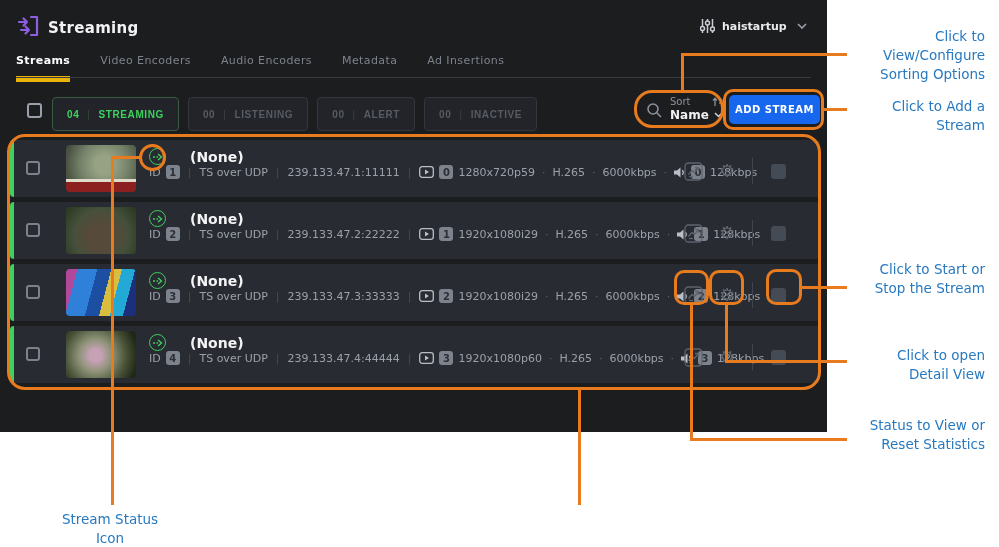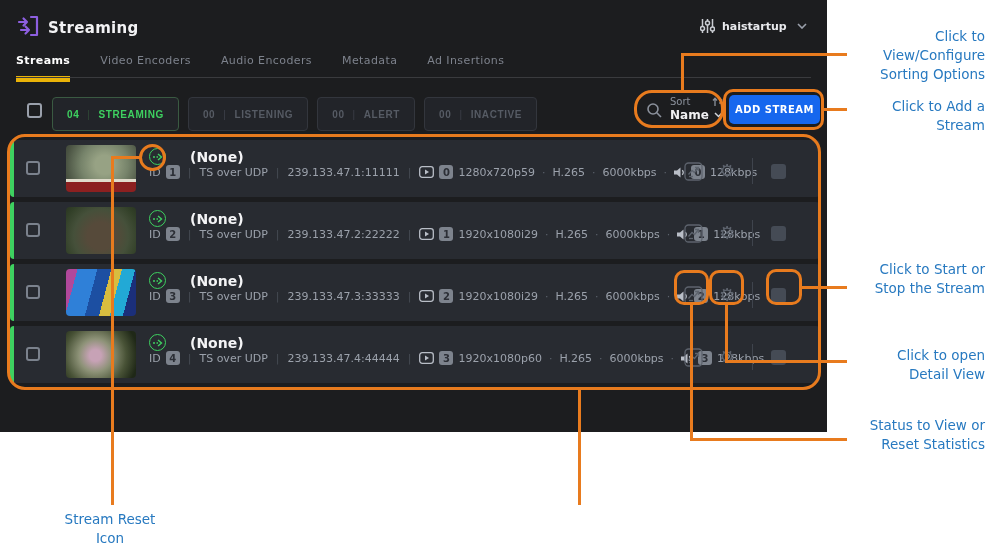--- a/index.html
+++ b/index.html
@@ -471,14 +471,14 @@
   <div class="ln ln-stats-h"></div>
   <div class="ln ln-status-h"></div>
   <div class="ln ln-status-v"></div>
   <div class="ln ln-list-v"></div>
 
   <div class="note note-right note-sorting">Click to View/Configure Sorting Options</div>
   <div class="note note-right note-add">Click to Add a Stream</div>
   <div class="note note-right note-stop">Click to Start or Stop the Stream</div>
   <div class="note note-right note-detail">Click to open Detail View</div>
   <div class="note note-right note-stats">Status to View or Reset Statistics</div>
-  <div class="note note-status">Stream Reset Icon</div>
+  <div class="note note-status">Stream Status Icon</div>
 </div>
 
 </body></html>

